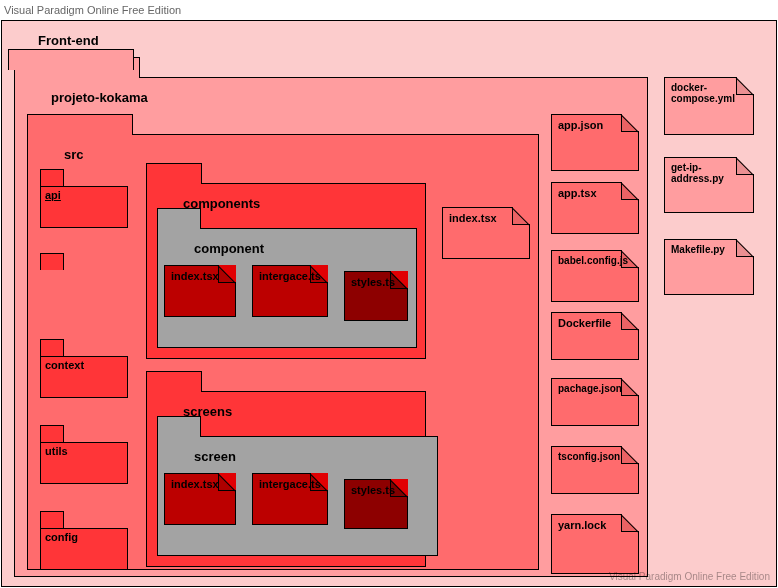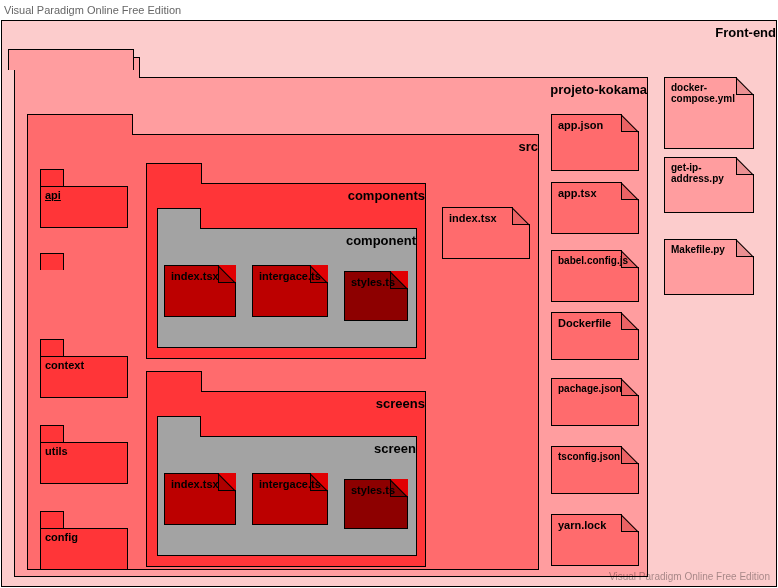--- a/index.html
+++ b/index.html
@@ -4,21 +4,21 @@
 <style>
   * { box-sizing: border-box; font-family: Arial, sans-serif; }
   html, body { margin: 0; padding: 0; }
   body { width: 778px; height: 588px; background: #fff; position: relative; }
   .top-bar { height: 20px; line-height: 20px; padding: 0 4px; font-size: 11px; color: #666; background: #fff; }
   .canvas { position: absolute; left: 1px; top: 20px; width: 776px; height: 567px; border: 1px solid #000; background: #fccccc; }
 
   
   .pkg { position: absolute; border: 1px solid #000; }
   .pkg-tab { position: absolute; top: -21px; left: -1px; height: 21px; border: 1px solid #000; border-bottom: none; }
-  .pkg-title { font-size: 13px; font-weight: bold; text-align: right; padding: 4px 0; }
+  .pkg-title { font-size: 13px; font-weight: bold; text-align: left; padding: 12px 0; margin-left: 36px; }
 
   
   .spkg { position: absolute; }
   .spkg-tab { height: 17px; width: 24px; border: 1px solid #000; border-bottom: none; }
   .spkg-body { height: 42px; border: 1px solid #000; }
   .spkg-body span { font-size: 11px; font-weight: bold; padding: 2px 4px; display: block; }
 
   
   .file { position: absolute; border: 1px solid #000; }
   .file-label { font-size: 11px; font-weight: bold; padding: 4px 6px; }
@@ -117,21 +117,21 @@
                 <div class="fold-h"></div>
               </div>
           </div>
         </div>
       </div>
 
       <div class="pkg lvl3" style="left:118px; top:256px; width:280px; height:176px;">
         <div class="pkg-tab lvl3" style="width:56px;"></div>
         <div class="pkg-title">screens</div>
 
-        <div class="pkg lvl4" style="left:10px; top:44px; width:260px; height:120px;">
+        <div class="pkg lvl4" style="left:10px; top:44px; width:281px; height:120px;">
           <div class="pkg-tab lvl4" style="width:44px;"></div>
           <div class="pkg-title" style="color:#000;">screen</div>
 
           <div class="file lvl5" style="--corner-bg:#e10003; left:6px; top:36px; width:72px; height:52px;">
             <div class="file-label">index.tsx</div>
             <div class="fold">
                 <div class="fold-line"></div>
                 <div class="fold-v"></div>
                 <div class="fold-h"></div>
               </div>
@@ -206,31 +206,31 @@
         </div>
     </div>
     <div class="file lvl2" style="--corner-bg:#ff9d9f; left:536px; top:368px; width:88px; height:48px;">
       <div class="file-label" style="font-size:10px;">tsconfig.json</div>
       <div class="fold">
           <div class="fold-line"></div>
           <div class="fold-v"></div>
           <div class="fold-h"></div>
         </div>
     </div>
-    <div class="file lvl2" style="--corner-bg:#ff9d9f; left:536px; top:436px; width:88px; height:52px;">
+    <div class="file lvl2" style="--corner-bg:#ff9d9f; left:536px; top:436px; width:88px; height:60px;">
       <div class="file-label">yarn.lock</div>
       <div class="fold">
           <div class="fold-line"></div>
           <div class="fold-v"></div>
           <div class="fold-h"></div>
         </div>
     </div>
   </div>
 
-  <div class="file lvl1" style="--corner-bg:#fccccc; left:662px; top:56px; width:90px; height:72px;">
+  <div class="file lvl1" style="--corner-bg:#fccccc; left:662px; top:56px; width:90px; height:58px;">
     <div class="file-label" style="font-size:10px;">docker-compose.yml</div>
     <div class="fold">
         <div class="fold-line"></div>
         <div class="fold-v"></div>
         <div class="fold-h"></div>
       </div>
   </div>
   <div class="file lvl1" style="--corner-bg:#fccccc; left:662px; top:136px; width:90px; height:56px;">
     <div class="file-label" style="font-size:10px;">get-ip-address.py</div>
     <div class="fold">

